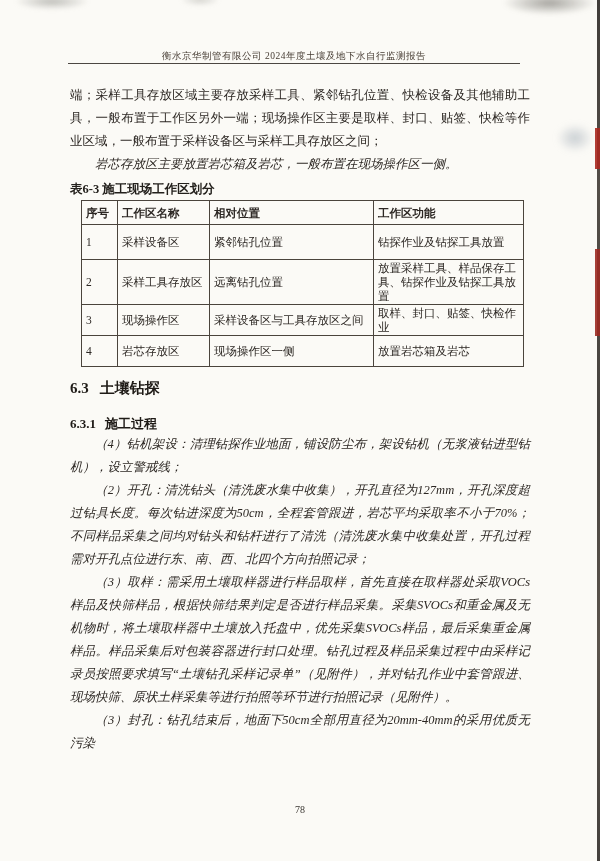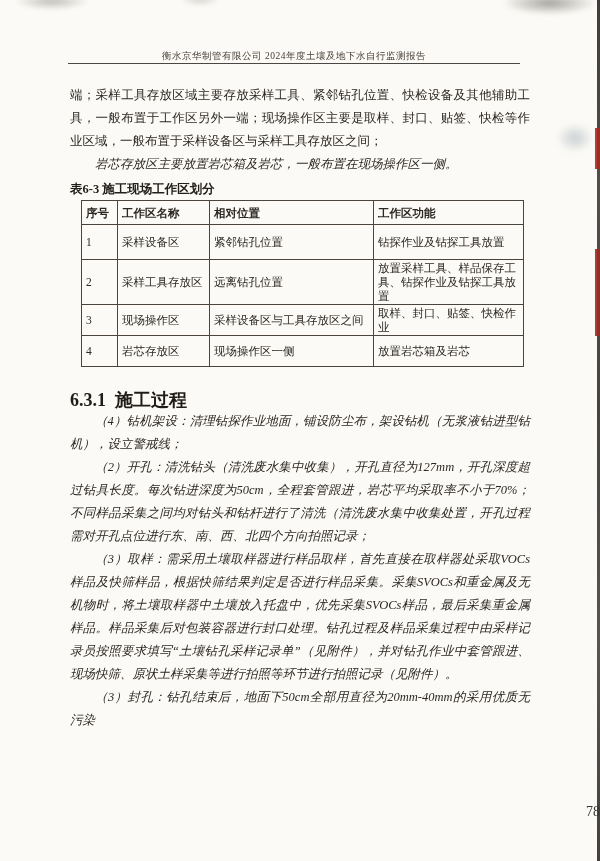--- a/index.html
+++ b/index.html
@@ -69,27 +69,27 @@
     padding:1px 4px;font-weight:normal;margin-top:9px;
   }
   table.work th{font-weight:bold;height:21px;}
   tr.r1 td{height:32px;}
   tr.r2 td{height:31px;}
   tr.r3 td{height:25px;}
   tr.r4 td{height:28px;}
 
   h2{margin:0;color:#1f1b17;font-family:"Liberation Serif","DejaVu Serif",serif;}
   .h63{margin-top:11px;font-size:15px;line-height:20px;}
-  .h631{margin-top:24px;font-size:18px;line-height:19px;}
+  .h631{margin-top:16px;font-size:13px;line-height:19px;}
   .ht{margin-left:11px;}
   .ht2{margin-left:9px;}
 
   .pagenum{
     position:absolute;top:804px;left:0;width:600px;
-    text-align:right;font-size:14px;color:#3a3632;
+    text-align:center;font-size:10px;color:#3a3632;
   }
 </style>
 </head>
 <body>
 
 <div class="page">
 
   <div class="smudge s1"></div>
   <div class="smudge s4"></div>
   <div class="smudge s2"></div>
@@ -144,20 +144,23 @@
       </tr>
       <tr class="r4">
         <td>4</td>
         <td>岩芯存放区</td>
         <td>现场操作区一侧</td>
         <td>放置岩芯箱及岩芯</td>
       </tr>
     </tbody>
       </table>
 
+    <h2 class="h63">
+      <span>6.3</span><span class="ht">土壤钻探</span>
+    </h2>
 
     <h2 class="h631">
       <span>6.3.1</span><span class="ht2">施工过程</span>
     </h2>
 
 
     <p class="indent stepgap">（4）钻机架设：清理钻探作业地面，铺设防尘布，架设钻机（无浆液钻进型钻机），设立警戒线；</p>
 
     <p class="indent stepgap">（2）开孔：清洗钻头（清洗废水集中收集），开孔直径为127mm，开孔深度超过钻具长度。每次钻进深度为50cm，全程套管跟进，岩芯平均采取率不小于70%；不同样品采集之间均对钻头和钻杆进行了清洗（清洗废水集中收集处置，开孔过程需对开孔点位进行东、南、西、北四个方向拍照记录；</p>
 

